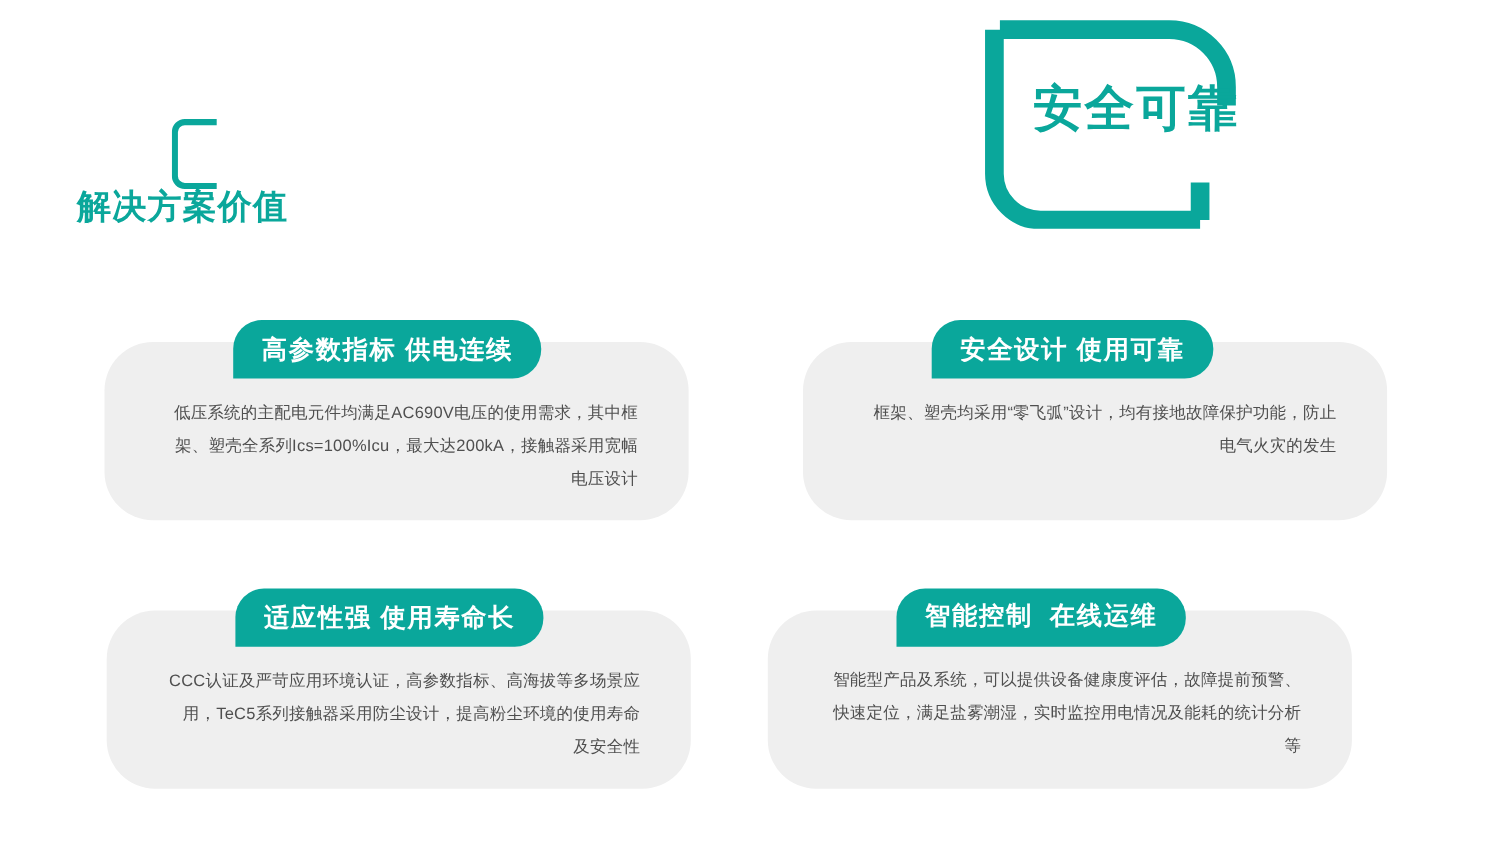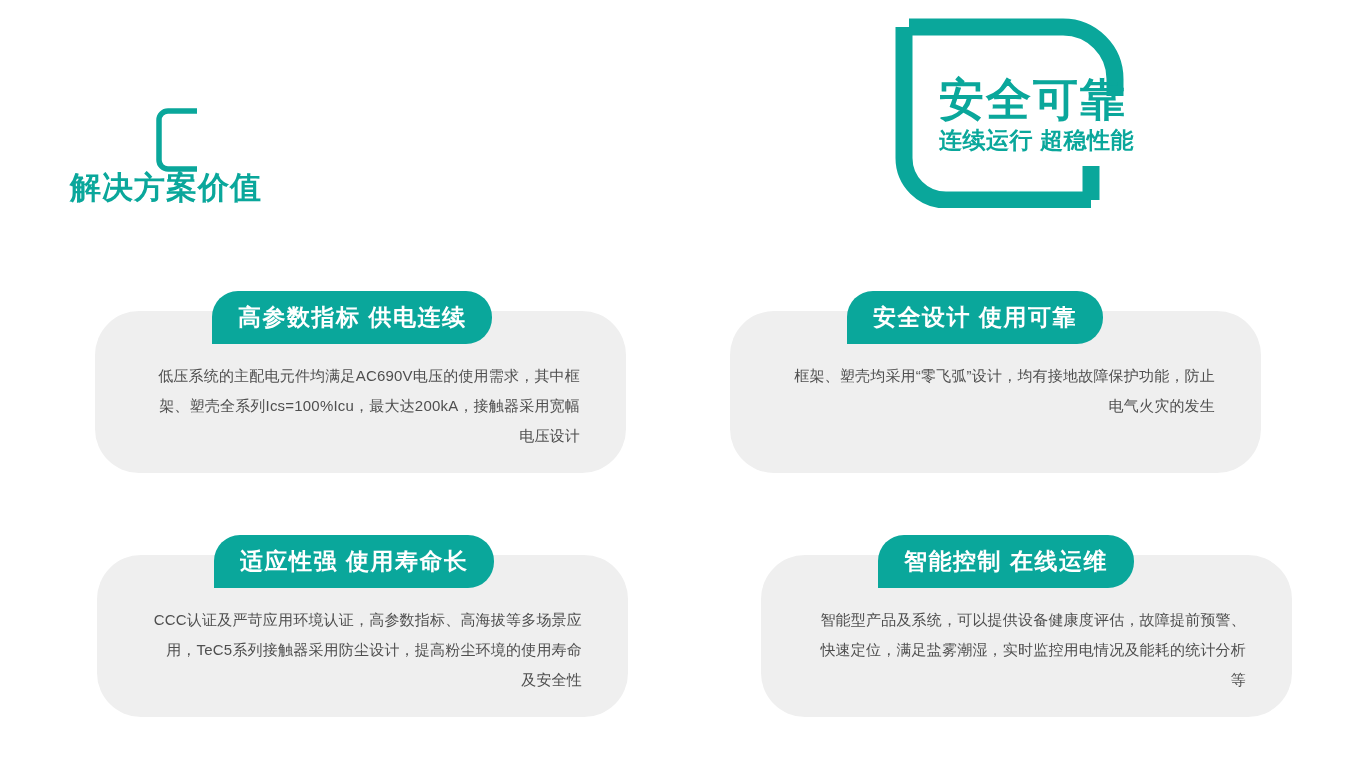--- a/index.html
+++ b/index.html
@@ -67,20 +67,21 @@
   }
   .badge-frame svg { display: block; }
 
   .badge-text {
     position: absolute;
     left: 44px;
     top: 58px;
     width: 250px;
     text-align: left;
     z-index: 3;
+    font-family: Liberation Serif, serif;
   }
   .badge-title {
     font-size: 45px;
     font-weight: bold;
     color: #0AA79B;
     line-height: 1.05;
     letter-spacing: 2px;
     white-space: nowrap;
   }
   .badge-subtitle {
@@ -104,21 +105,21 @@
   }
 
   .card {
     position: absolute;
     width: 531px;
     height: 162px;
   }
   .card.pos-0 { left:  95px; top: 311px; }
   .card.pos-1 { left: 730px; top: 311px; }
   .card.pos-2 { left:  97px; top: 555px; }
-  .card.pos-3 { left: 761px; top: 555px; }
+  .card.pos-3 { left: 698px; top: 555px; font-family: Liberation Mono, monospace; }
 
   .card-panel {
     position: absolute;
     left: 0;
     top: 0;
     width: 531px;
     height: 162px;
     background: #EFEFEF;
     border-radius: 44px 44px 44px 44px;
   }
@@ -180,21 +181,20 @@
 
         <path d="M14 9 H168 A52 52 0 0 1 220 61 V78" fill="none" stroke="#0AA79B" stroke-width="17" stroke-linecap="butt"></path>
 
         <path d="M9 9 V140 A42 42 0 0 0 51 182 H196" fill="none" stroke="#0AA79B" stroke-width="17" stroke-linecap="butt"></path>
 
         <path d="M196 182 V148" fill="none" stroke="#0AA79B" stroke-width="17" stroke-linecap="butt"></path>
       </svg>
     </span>
     <div class="badge-text">
       <div class="badge-title">安全可靠</div>
-      <div class="badge-subtitle">连续运行 超稳性能</div>
     </div>
   </div>
 
   <div class="cards">
 
     <div class="card pos-0">
       <div class="card-panel"></div>
       <div class="card-tab">
         <span class="card-tab-label">高参数指标 供电连续</span>
       </div>

